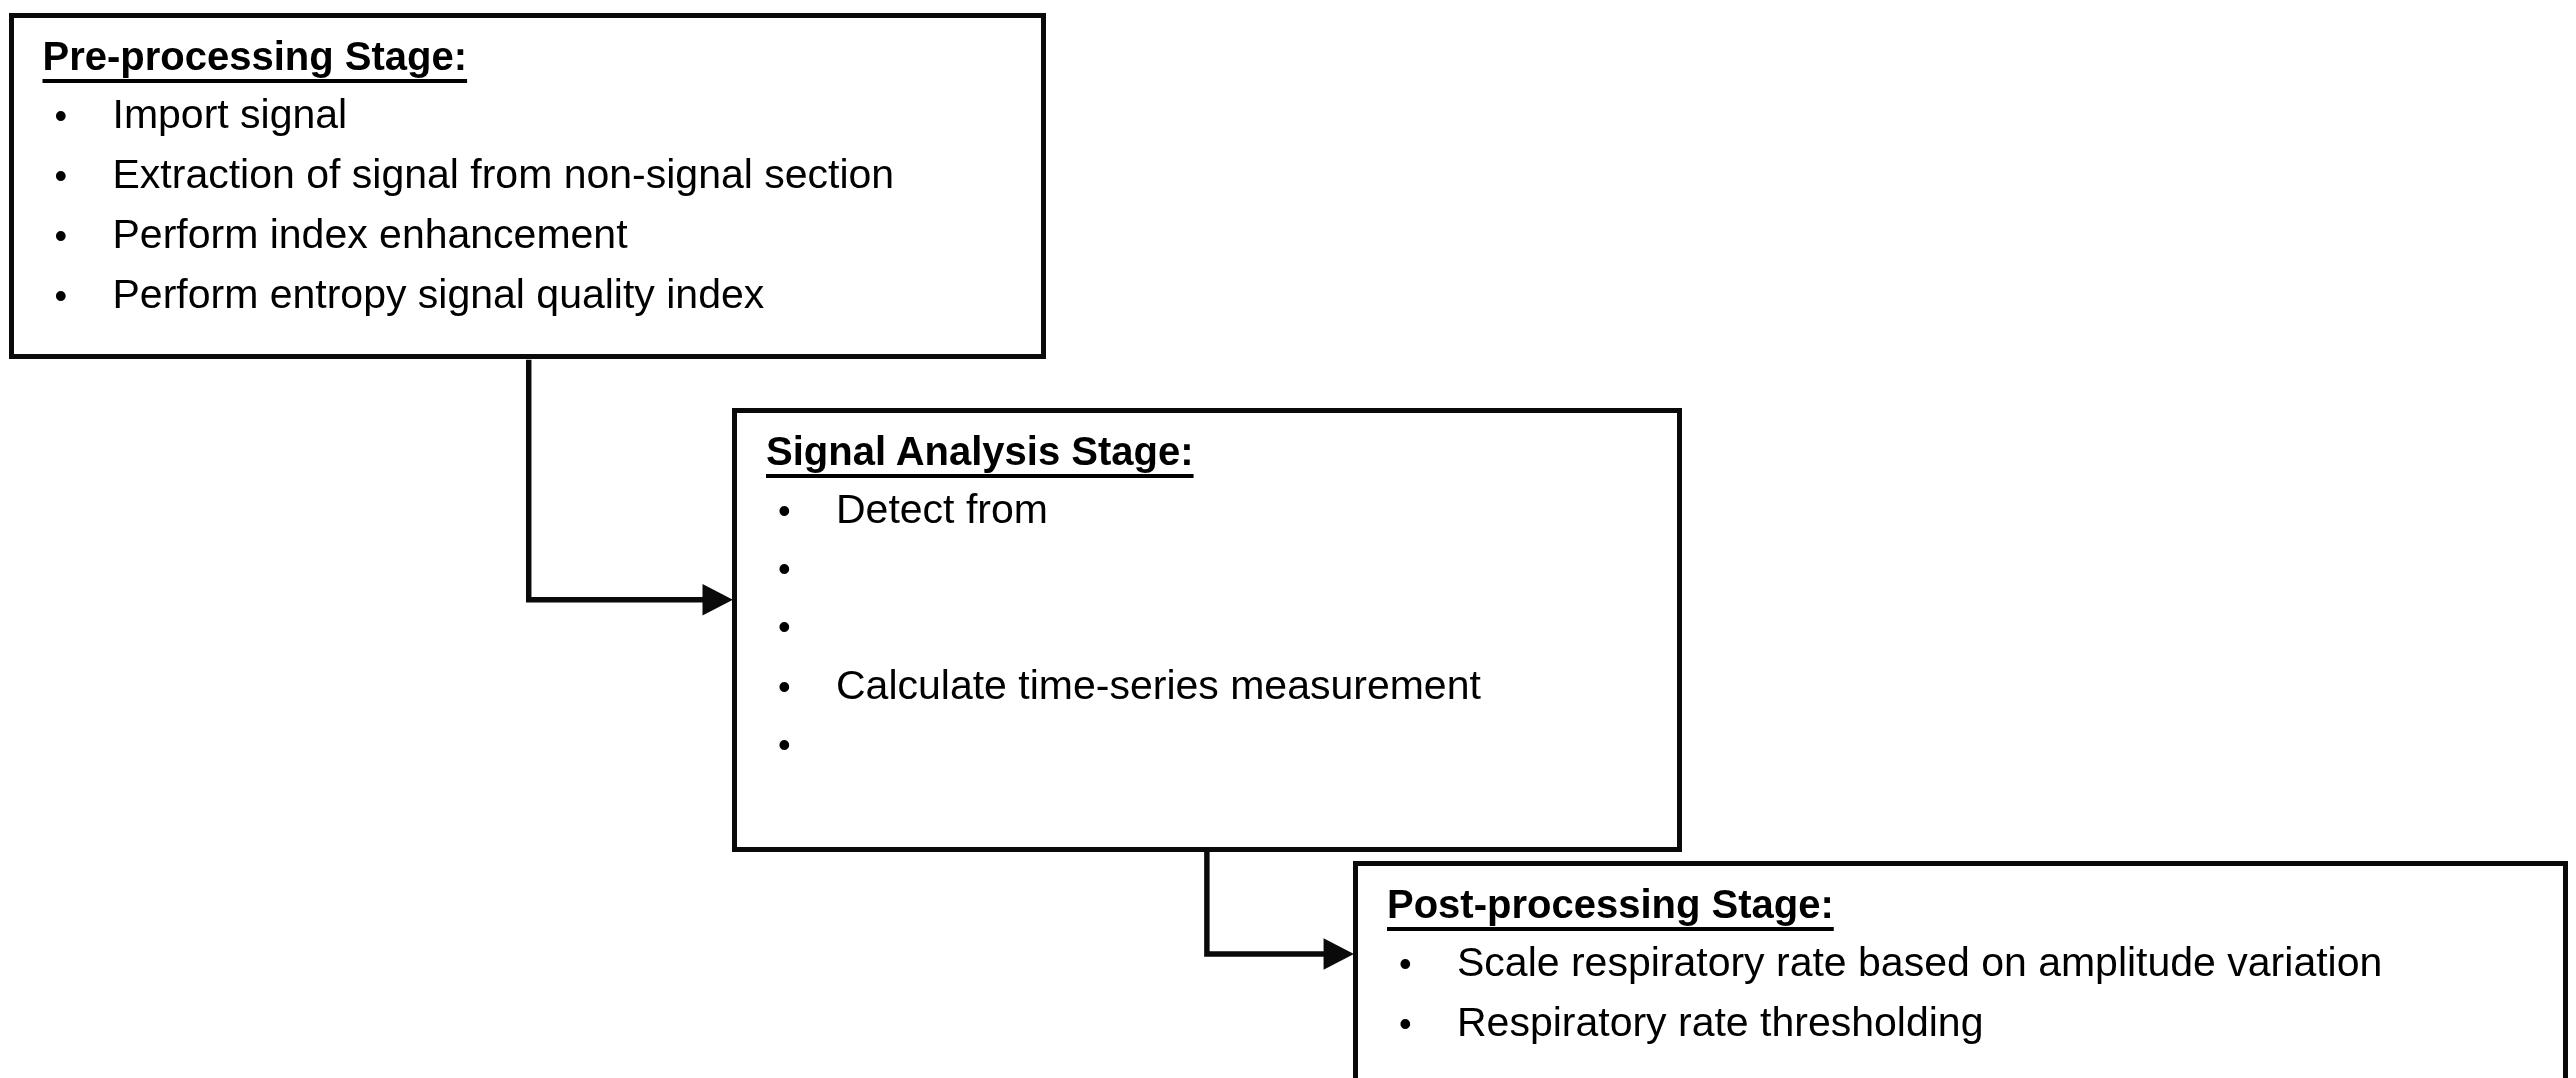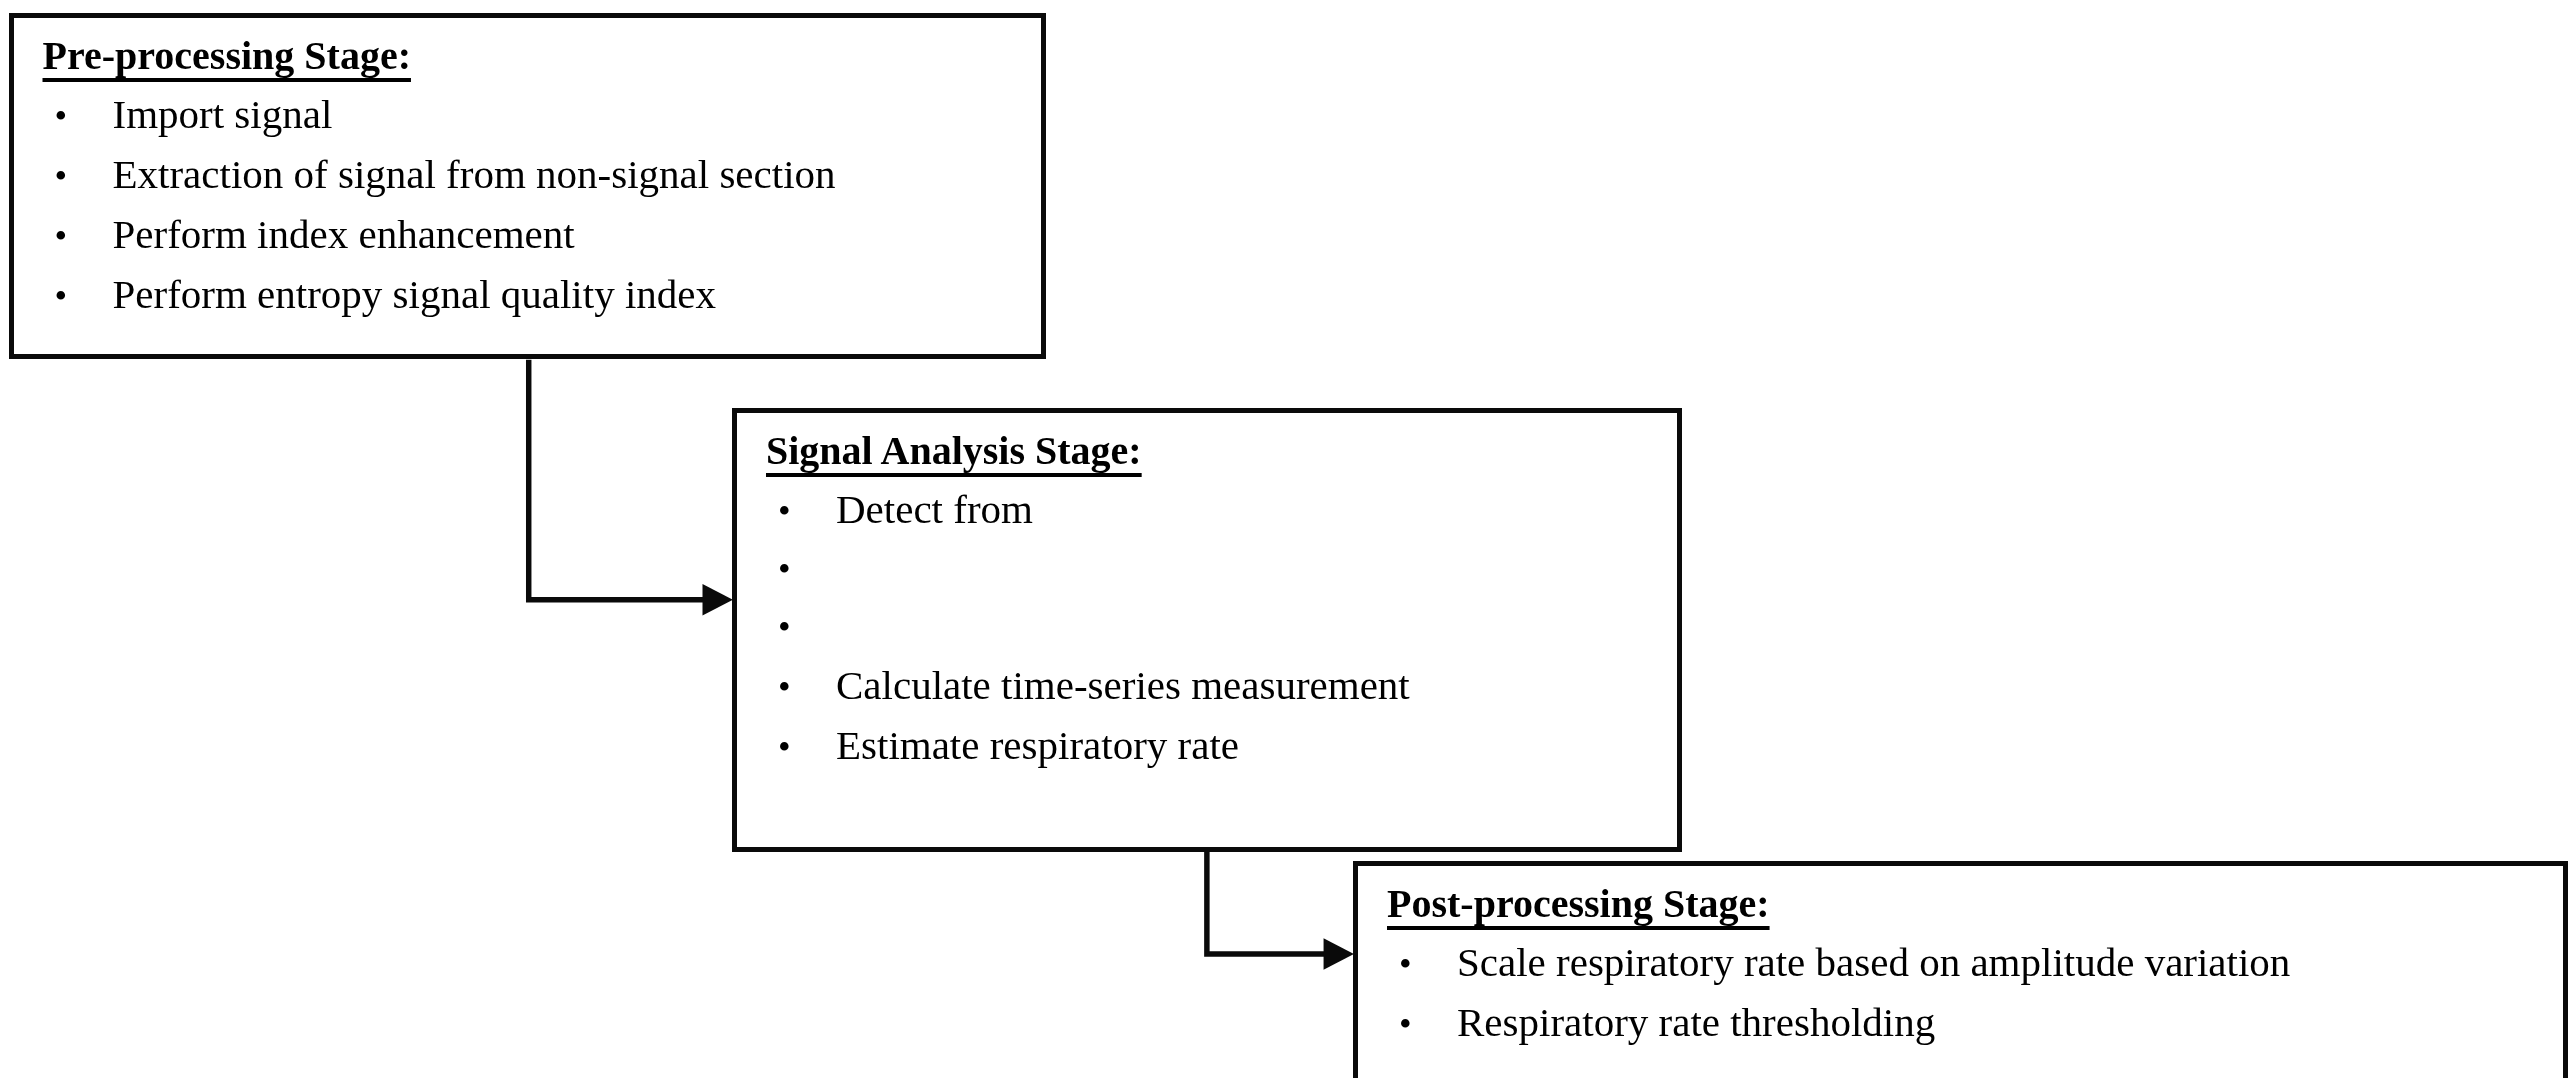--- a/index.html
+++ b/index.html
@@ -11,21 +11,20 @@
     width: 2576px;
     height: 1078px;
     position: relative;
     overflow: hidden;
     font-family: "Liberation Sans", sans-serif;
     color: #000000;
   }
   .diagram {
     position: absolute;
     inset: 0;
-    font-family: Liberation Serif, serif;
   }
   .box {
     position: absolute;
     background: #ffffff;
     border: 5.5px solid #0a0a0a;
     box-sizing: border-box;
     padding: 8.5px 6px 0 29px;
     z-index: 2;
   }
   .box-1 { left: 8.5px;   top: 13.4px;   width: 1037px; height: 346px; }
@@ -111,21 +110,20 @@
       </li>
       <li>
         <span class="bullet">•</span>
       </li>
       <li>
         <span class="bullet">•</span>
         <span class="item-text">Calculate time-series measurement</span>
       </li>
       <li>
         <span class="bullet">•</span>
-        <span class="item-text">Estimate respiratory rate</span>
       </li>
     </ul>
   </section>
 
   <section class="box box-3">
     <h2 class="box-title">Post-processing Stage:</h2>
     <ul class="box-items">
       <li>
         <span class="bullet">•</span>
         <span class="item-text">Scale respiratory rate based on amplitude variation</span>

